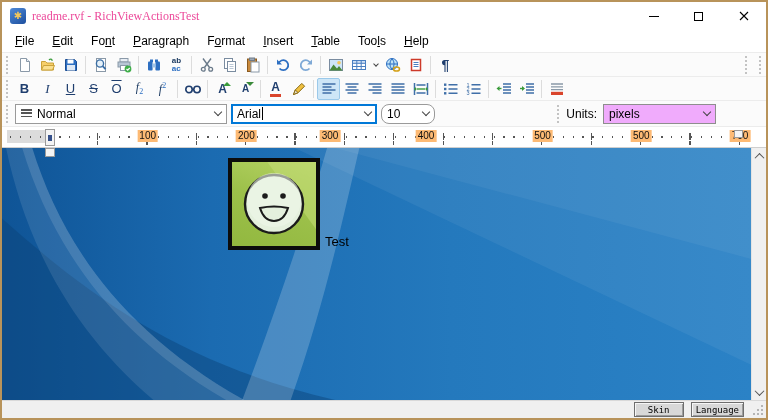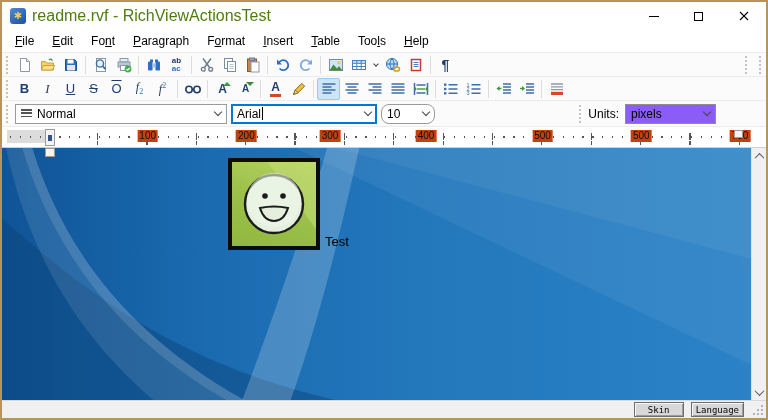--- a/index.html
+++ b/index.html
@@ -11,21 +11,21 @@
     display:flex;flex-direction:column;
     font-family:"Liberation Sans",sans-serif;
     position:relative;overflow:hidden;
   }
   
   .titlebar{height:28px;display:flex;align-items:center;background:#fff;flex:0 0 auto;}
   .app-icon{width:16px;height:16px;margin:0 6px 0 8px;border-radius:3px;
     background:linear-gradient(145deg,#4f8ad8,#1d4f9e);
     display:flex;align-items:center;justify-content:center;
     color:#f2c75c;font-size:10px;line-height:1;}
-  .title-text{font-size:16px;color:#4d7c0f;}
+  .title-text{font-size:12px;color:#ec4899;font-family:Liberation Serif, serif;}
   .win-controls{margin-left:auto;display:flex;height:100%;}
   .win-btn{width:45px;height:100%;display:flex;align-items:center;justify-content:center;}
   .glyph-min{width:10px;height:1px;background:#000;}
   .glyph-max{width:9px;height:9px;border:1px solid #000;}
   
   .menubar{height:22px;display:flex;align-items:center;padding-left:4px;background:#fff;flex:0 0 auto;font-size:12px;}
   .menu-item{padding:2px 9px;color:#000;}
   
   .toolbar{display:flex;align-items:center;background:#fbfbfb;border-top:1px solid #ececec;flex:0 0 auto;position:relative;}
   .row1,.row2{height:24px;}
@@ -59,37 +59,37 @@
   .rep i:last-child{color:#2d6fc2;}
   .right-grips{position:absolute;right:4px;top:3px;display:flex;gap:10px;}
   .right-grips .grip{margin:0;}
   
   .combo{height:20px;background:#fff;border:1px solid #9a9a9a;display:flex;align-items:center;padding:0 5px;font-size:12px;color:#000;}
   .combo .chev{margin-left:auto;}
   .combo.focus{border:2px solid #0078d7;padding:0 4px;}
   .combo-style{width:212px;margin-left:2px;}
   .combo-font{width:146px;margin-left:4px;}
   .combo-size{width:54px;margin-left:4px;border-radius:8px;}
-  .combo-units{width:91px;background:#8b5cf6;border-color:#8e8e8e;}
+  .combo-units{width:113px;background:#f0abfc;border-color:#8e8e8e;}
   .style-lines{width:11px;height:9px;margin-right:5px;
     background:repeating-linear-gradient(180deg,#555 0 1.5px,transparent 1.5px 3.4px);}
   .caret{width:1px;height:13px;background:#000;margin-left:1px;}
   .units-label{font-size:12px;color:#000;margin:0 6px 0 2px;}
   .row3 .spacer{flex:1;}
   .row3-end-pad{width:50px;}
   
   .ruler{height:22px;background:#fff;border-top:1px solid #ececec;border-bottom:1px solid #cfcfcf;position:relative;flex:0 0 auto;z-index:4;}
   .ruler-margin{position:absolute;left:5px;top:3px;width:42px;height:13px;background:#dcdcdc;}
   .ruler-dots{position:absolute;left:8px;top:9px;width:734px;height:1.5px;
     background:repeating-linear-gradient(90deg,#555 0 1.2px,transparent 1.2px 9.87px);}
   .ruler-mid{position:absolute;left:47px;top:6px;width:692px;height:7px;
     background:repeating-linear-gradient(90deg,transparent 0 48.1px,#555 48.1px 49.35px);}
   .ruler-bot{position:absolute;left:47px;bottom:2px;width:692px;height:4px;
     background:repeating-linear-gradient(90deg,transparent 0 48.1px,#555 48.1px 49.35px);}
-  .ruler-num{position:absolute;top:3px;transform:translateX(-50%);font-size:10px;color:#111;background:#c2410c;padding:0 2px;line-height:12px;}
+  .ruler-num{position:absolute;top:3px;transform:translateX(-50%);font-size:10px;color:#111;background:#fdba74;padding:0 2px;line-height:12px;}
   .ind-left{position:absolute;left:43px;top:2px;width:10px;height:17px;background:#f4f4f4;border:1px solid #9a9a9a;z-index:5;}
   .ind-left:after{content:"";position:absolute;left:2px;top:5px;width:4px;height:6px;background:#35508a;}
   .ind-left-below{position:absolute;left:43px;top:21px;width:10px;height:9px;background:#f4f4f4;border:1px solid #9a9a9a;z-index:6;}
   .ind-right{position:absolute;left:732px;top:3px;width:9px;height:8px;background:#f4f4f4;border:1px solid #9a9a9a;z-index:5;}
   
   .editor{flex:1;position:relative;background:#1d6cb0;overflow:hidden;}
   .editor-bg{position:absolute;left:0;top:0;width:calc(100% - 15px);height:100%;}
   .img-box{position:absolute;left:226px;top:10px;width:92px;height:92px;border:4px solid #0c0c0c;
     background:linear-gradient(200deg,#b6d364 0%,#9cc04a 50%,#92b83f 100%);overflow:hidden;}
   .img-box .wedge{position:absolute;inset:0;background:#c3dd76;opacity:.55;

